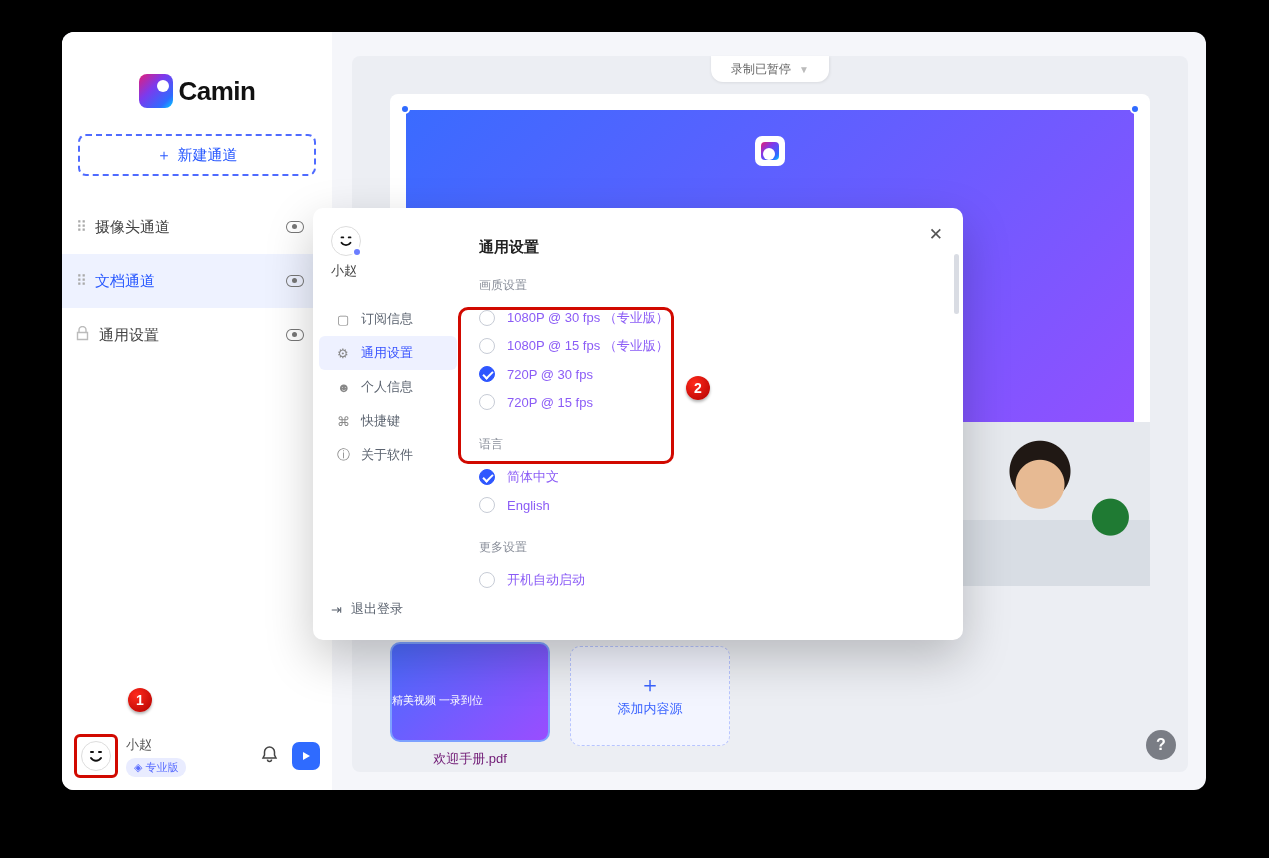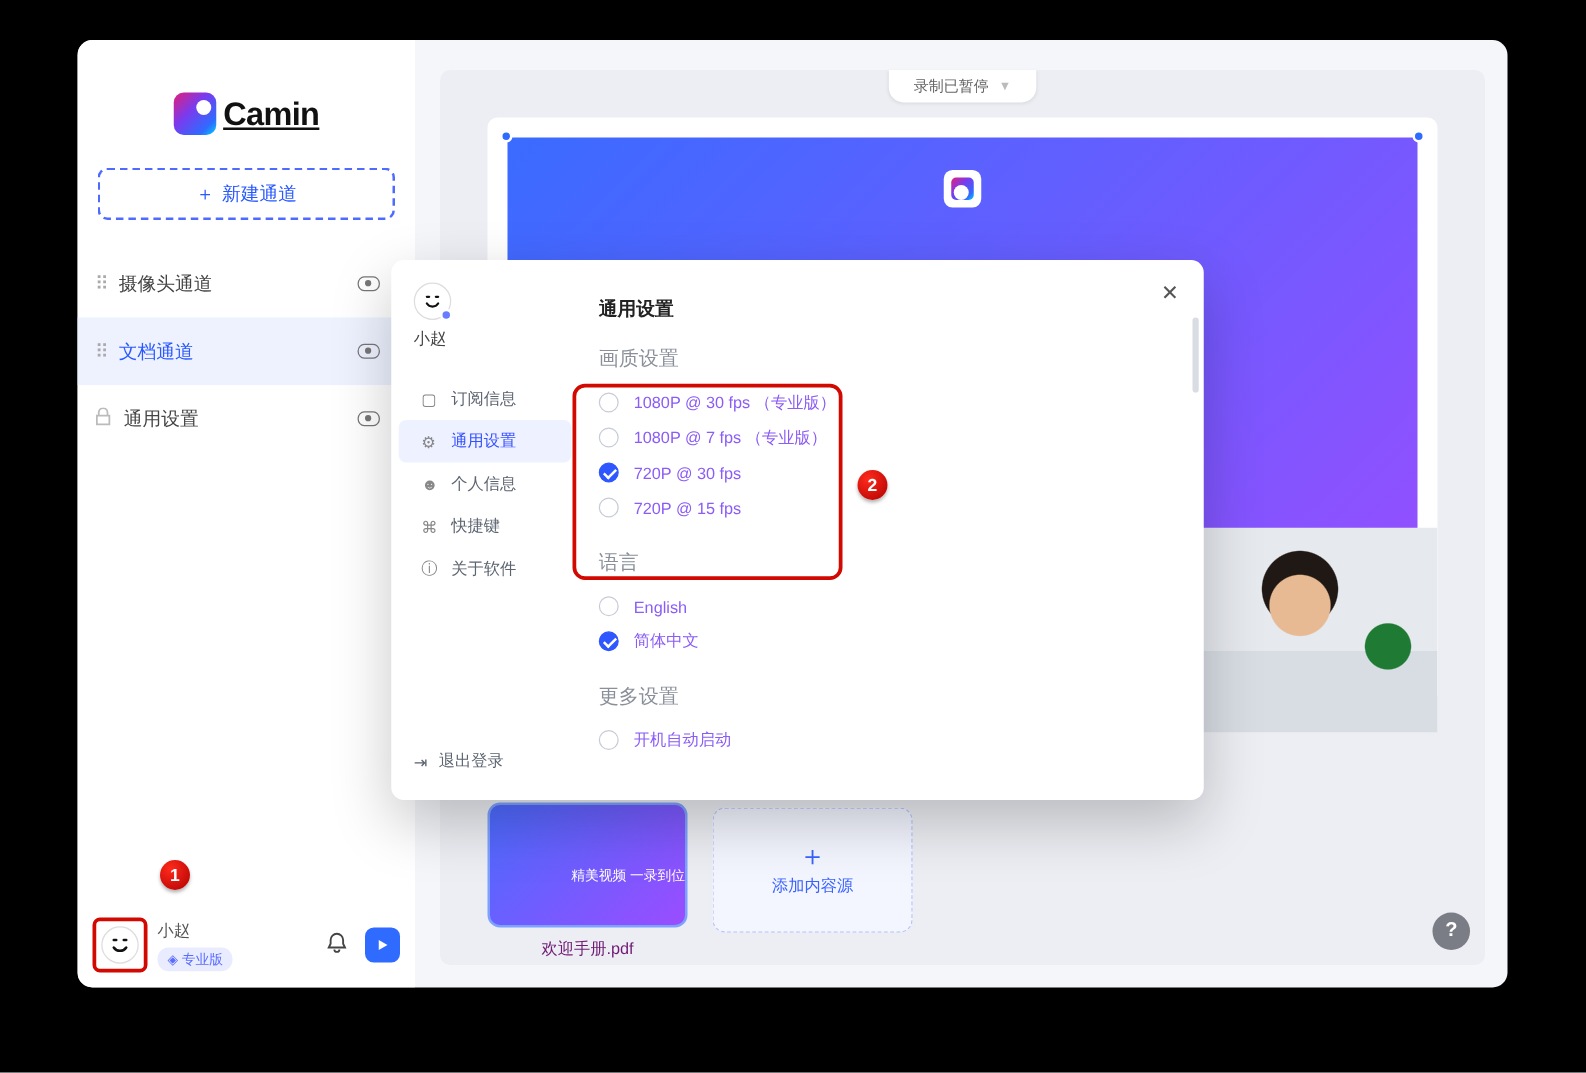--- a/index.html
+++ b/index.html
@@ -45,21 +45,20 @@
   .logo {
     display: flex;
     align-items: center;
     justify-content: center;
     gap: 6px;
     margin-top: 42px;
     font-weight: 800;
     font-size: 26px;
     color: #111;
     letter-spacing: -0.5px;
-    text-decoration: underline;
   }
   .logo-mark {
     width: 34px; height: 34px; border-radius: 8px;
     background: linear-gradient(135deg,#e31e78 0%, #7c3aed 40%, #2f6bff 80%, #00d2ff 100%);
     position: relative;
   }
   .logo-mark::after {
     content:""; position:absolute; width:12px;height:12px;background:#fff;border-radius:50%;
     right:4px; top:6px;
   }
@@ -148,21 +147,21 @@
       radial-gradient(circle at 82% 58%, #1f7a33 0 18px, transparent 19px),
       linear-gradient(180deg,#e6e9ee 0 60%, #d8dde4 60%);
   }
 
   .doc-tile {
     position:absolute; left:38px; bottom:4px; width:160px; text-align:center;
   }
   .doc-tile .thumb {
     width:160px;height:100px;border-radius:10px;border:2px solid #7da1ff;
     background:linear-gradient(135deg,#4b6bff,#9a4dff);
-    display:flex;flex-direction:column;align-items:flex-end;justify-content:center;
+    display:flex;flex-direction:column;align-items:flex-start;justify-content:center;
     color:#fff;font-size:10px;
   }
   .doc-tile .thumb .t1{font-size:11px;margin-top:16px;}
   .doc-tile .cap { font-size:13px;color:#701a75;margin-top:8px; }
 
   .add-tile {
     position:absolute; left:218px; bottom:26px; width:160px; height:100px;
     border:1px dashed #b8c5ff; border-radius:10px;
     display:flex;flex-direction:column;align-items:center;justify-content:center;
     color:#3a63ff; font-size:13px; background:#f3f5ff;
@@ -200,21 +199,21 @@
     margin-top:auto; height:34px;display:flex;align-items:center;gap:9px;
     padding:0 18px;font-size:13px;color:#5c6470;
   }
 
   .m-body { flex:1; padding:30px 30px 20px 16px; position:relative; overflow:hidden;}
   .m-body .scrollbar { position:absolute; right:4px; top:46px; width:5px; height:60px; background:#d9dce3; border-radius:3px;}
   .m-title { font-size:15px;font-weight:600;color:#222;margin-bottom:20px; }
   .m-close { position:absolute; right:20px; top:16px; font-size:17px;color:#555; }
 
   .sec { margin-bottom:20px; }
-  .sec-h { font-size:16px;color:#8a8f9a;margin-bottom:10px; }
+  .sec-h { font-size:12px;color:#8a8f9a;margin-bottom:10px; }
   .radio-row { display:flex;align-items:center;gap:12px;height:28px;font-size:13px;color:#8b5cf6; }
   .radio {
     width:16px;height:16px;border-radius:50%;border:1.5px solid #c7ccd6;background:#fff;
     flex-shrink:0;
   }
   .radio.on { background:#2f57ff;border-color:#2f57ff;position:relative;}
   .radio.on::after{content:"";position:absolute;left:3px;top:4px;width:8px;height:4px;border-left:2px solid #fff;border-bottom:2px solid #fff;transform:rotate(-45deg);}
   .anno-box {
     position:absolute; border:3px solid #d10900; border-radius:10px;
   }
@@ -396,41 +395,41 @@
       <div class="m-title">通用设置</div>
 
       <div class="sec" style="position:relative;">
         <div class="sec-h">画质设置</div>
         <div class="radio-row">
           <span class="radio"></span>
           <span>1080P @ 30 fps （专业版）</span>
         </div>
         <div class="radio-row">
           <span class="radio"></span>
-          <span>1080P @ 7 fps （专业版）</span>
+          <span>1080P @ 15 fps （专业版）</span>
         </div>
         <div class="radio-row">
           <span class="radio on"></span>
           <span>720P @ 30 fps</span>
         </div>
         <div class="radio-row">
           <span class="radio"></span>
           <span>720P @ 15 fps</span>
         </div>
       </div>
 
       <div class="sec">
         <div class="sec-h">语言</div>
         <div class="radio-row">
+          <span class="radio on"></span>
+          <span>简体中文</span>
+        </div>
+        <div class="radio-row">
           <span class="radio"></span>
           <span>English</span>
-        </div>
-        <div class="radio-row">
-          <span class="radio on"></span>
-          <span>简体中文</span>
         </div>
       </div>
 
       <div class="sec">
         <div class="sec-h">更多设置</div>
         <div class="radio-row">
           <span class="radio"></span>
           <span>开机自动启动</span>
         </div>
       </div>

